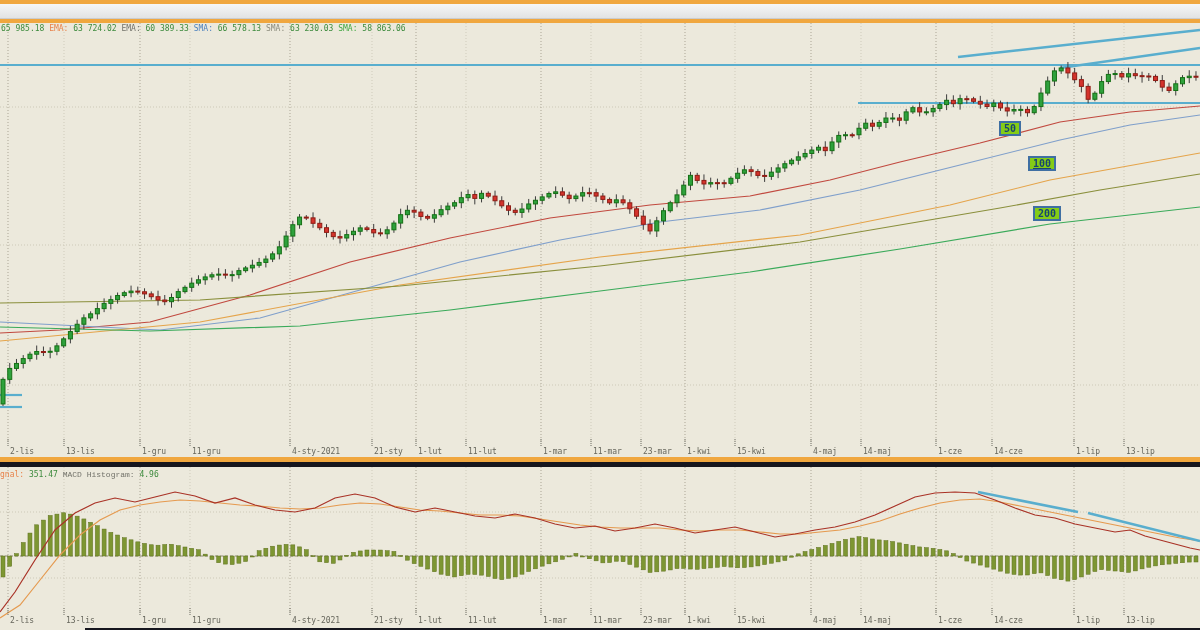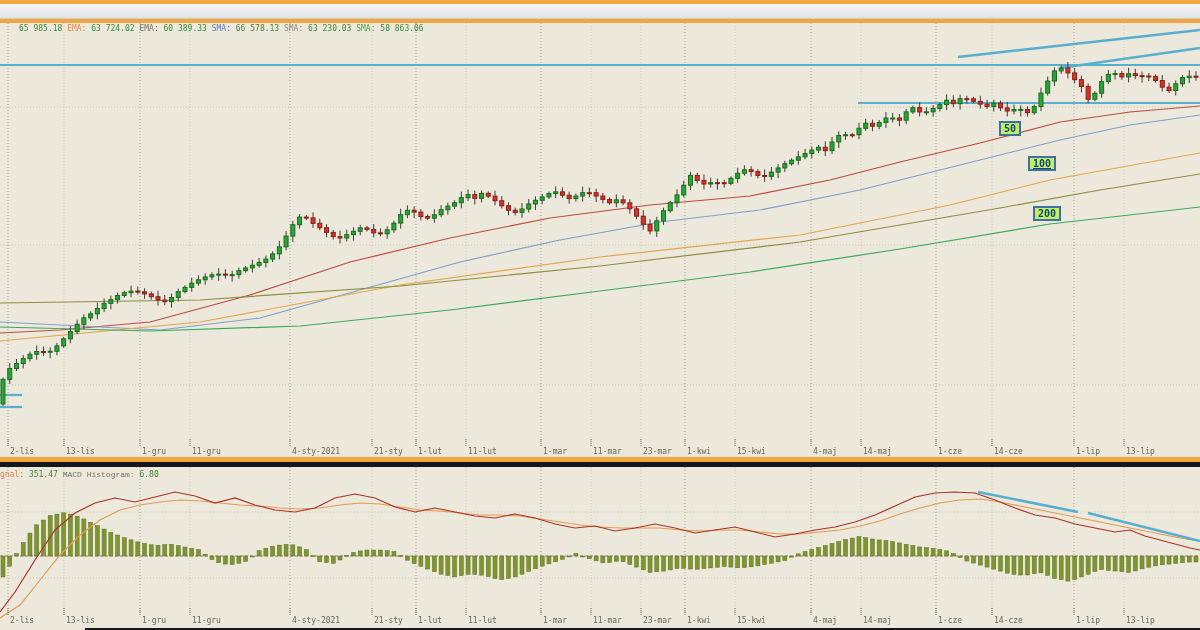--- a/index.html
+++ b/index.html
@@ -6,24 +6,24 @@
   body{width:1200px;height:630px;overflow:hidden;background:#ECE9DC;
        font-family:"DejaVu Sans Mono","Liberation Mono",monospace;}
   .top-bar{height:4px;background:#F0A73F;}
   .header-bar{height:15px;background:linear-gradient(#F5F6F6,#E2E3E3);border-bottom:1px solid #CBCCCD;box-sizing:border-box;}
   .orange-divider{height:4px;background:#F0A73F;}
   .orange-divider2{height:5px;background:#F0A73F;}
   .dark-divider{height:5px;background:#16161E;}
   .panel{position:relative;background:#ECE9DC;}
   #main-panel{height:434px;}
   #macd-panel{height:161px;}
-  .indicator-line{position:absolute;left:19px;top:1px;font-size:8px;line-height:9px;white-space:pre;z-index:5;}
+  .indicator-line{position:absolute;left:1px;top:1px;font-size:8px;line-height:9px;white-space:pre;z-index:5;}
   #macd-panel .indicator-line{top:3px;left:0;}
   .ma-badge{position:absolute;z-index:6;font-size:10px;font-weight:bold;line-height:11px;
-            padding:0px 3px;background:#bef264;border:2px solid #3F6FA3;color:#17456F;}
+            padding:0px 3px;background:#84cc16;border:2px solid #3F6FA3;color:#17456F;}
   svg{position:absolute;left:0;top:0;}
   .bottom-strip{position:absolute;left:85px;right:0;bottom:0;height:2px;background:#16161E;}
   .bottom-wrap{position:relative;height:2px;}
 </style>
 </head>
 <body>
 
 <div class="top-bar"></div>
 <div class="header-bar"></div>
 <div class="orange-divider"></div>
@@ -721,18 +721,18 @@
         <line x1="936" y1="141" x2="936" y2="148" stroke="#6B6B60" stroke-dasharray="1,1"></line>
         <text x="938" y="156" font-size="8" fill="#66665C">1-cze</text>
         <line x1="992" y1="141" x2="992" y2="148" stroke="#6B6B60" stroke-dasharray="1,1"></line>
         <text x="994" y="156" font-size="8" fill="#66665C">14-cze</text>
         <line x1="1074" y1="141" x2="1074" y2="148" stroke="#6B6B60" stroke-dasharray="1,1"></line>
         <text x="1076" y="156" font-size="8" fill="#66665C">1-lip</text>
         <line x1="1124" y1="141" x2="1124" y2="148" stroke="#6B6B60" stroke-dasharray="1,1"></line>
         <text x="1126" y="156" font-size="8" fill="#66665C">13-lip</text>
       </g>
     </svg>
-  <div class="indicator-line" id="macd-line-label"><span style="color: rgb(232, 131, 75);">gnal: </span><span style="color: rgb(60, 138, 60);">351.47 </span><span style="color: rgb(114, 114, 106); font-family: Liberation Mono, monospace;">MACD Histogram: </span><span style="color: rgb(60, 138, 60);">6.80</span></div>
+  <div class="indicator-line" id="macd-line-label"><span style="color: rgb(232, 131, 75);">gnal: </span><span style="color: rgb(60, 138, 60);">351.47 </span><span style="color: rgb(114, 114, 106); font-family: Liberation Mono, monospace;">MACD Histogram: </span><span style="color: rgb(60, 138, 60);">4.96</span></div>
 </div>
 
 <div class="bottom-wrap">
   <div class="bottom-strip"></div>
 </div>
 
 </body></html>

